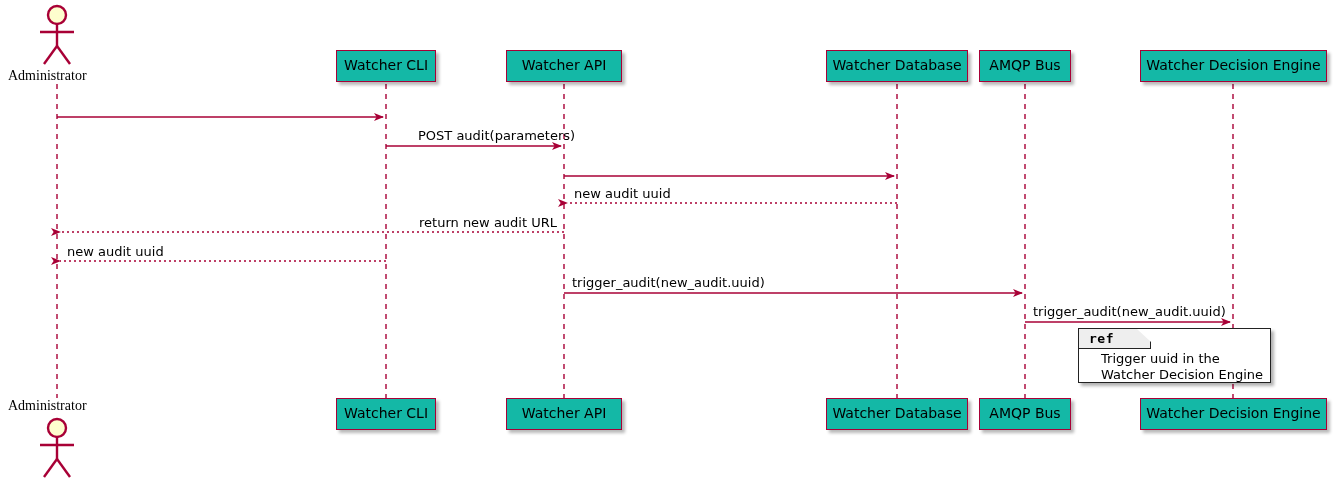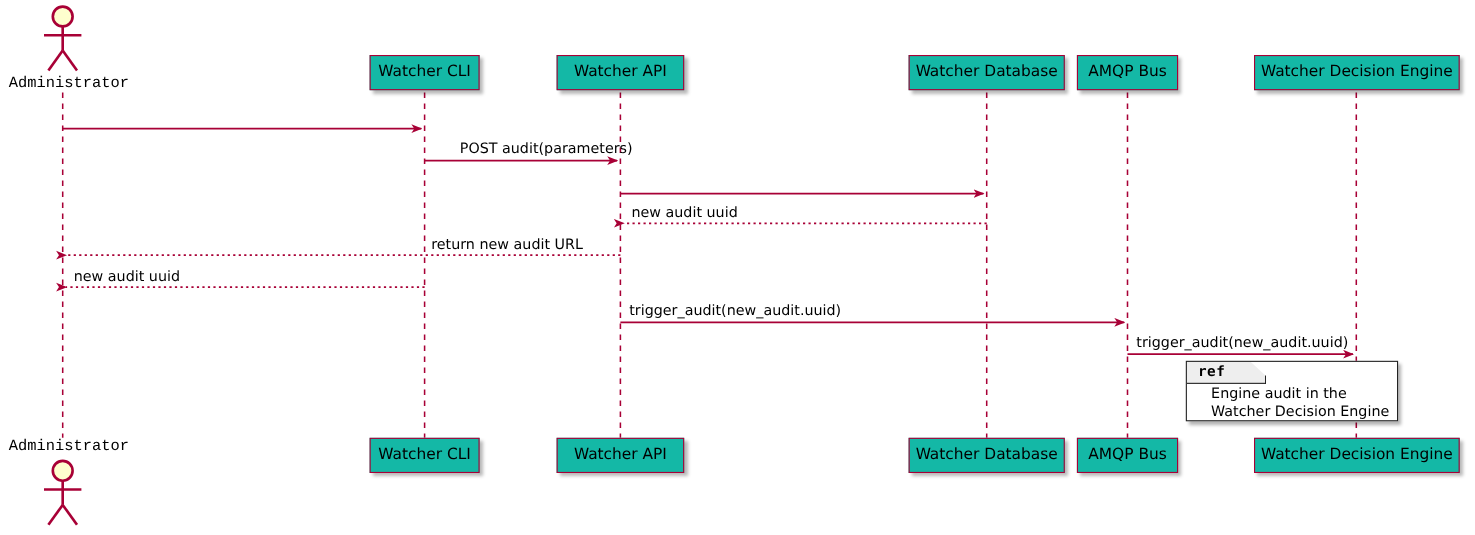--- a/index.html
+++ b/index.html
@@ -37,21 +37,21 @@
     height: 32px;
     text-align: center;
     white-space: nowrap;
     font-family: "DejaVu Sans", sans-serif;
   }
   .actor-label {
     position: absolute;
     font-size: 14px;
     color: #000000;
     white-space: nowrap;
-    font-family: Liberation Mono, monospace;
+    font-family: Liberation Serif, serif;
   }
   .msg-label {
     position: absolute;
     font-size: 13px;
     color: #000000;
     white-space: nowrap;
     font-family: "DejaVu Sans", sans-serif;
   }
   
   .ref-box {
@@ -153,25 +153,25 @@
   <div class="participant" style="left:1140px; top:50px; width:187px;">Watcher Decision Engine</div>
 
   <div class="participant" style="left:336px; top:398px; width:100px;">Watcher CLI</div>
   <div class="participant" style="left:506px; top:398px; width:116px;">Watcher API</div>
   <div class="participant" style="left:826px; top:398px; width:142px;">Watcher Database</div>
   <div class="participant" style="left:979px; top:398px; width:92px;">AMQP Bus</div>
   <div class="participant" style="left:1140px; top:398px; width:187px;">Watcher Decision Engine</div>
 
   <div class="msg-label" style="left:418px; top:128px;">POST audit(parameters)</div>
   <div class="msg-label" style="left:574px; top:186px;">new audit uuid</div>
-  <div class="msg-label" style="left:392px; top:215px;">return new audit URL</div>
+  <div class="msg-label" style="left:419px; top:215px;">return new audit URL</div>
   <div class="msg-label" style="left:67px; top:244px;">new audit uuid</div>
   <div class="msg-label" style="left:572px; top:275px;">trigger_audit(new_audit.uuid)</div>
   <div class="msg-label" style="left:1033px; top:304px;">trigger_audit(new_audit.uuid)</div>
 
   <div class="ref-box" style="left:1078px; top:328px; width:193px; height:55px;">
     <div class="ref-tab"></div>
     <div class="ref-tab-label">ref</div>
-    <div class="ref-line" style="left:22px; top:22px;">Engine audit in the</div>
+    <div class="ref-line" style="left:22px; top:22px;">Trigger uuid in the</div>
     <div class="ref-line" style="left:22px; top:38px;">Watcher Decision Engine</div>
   </div>
 
 </div>
 
 </body></html>

